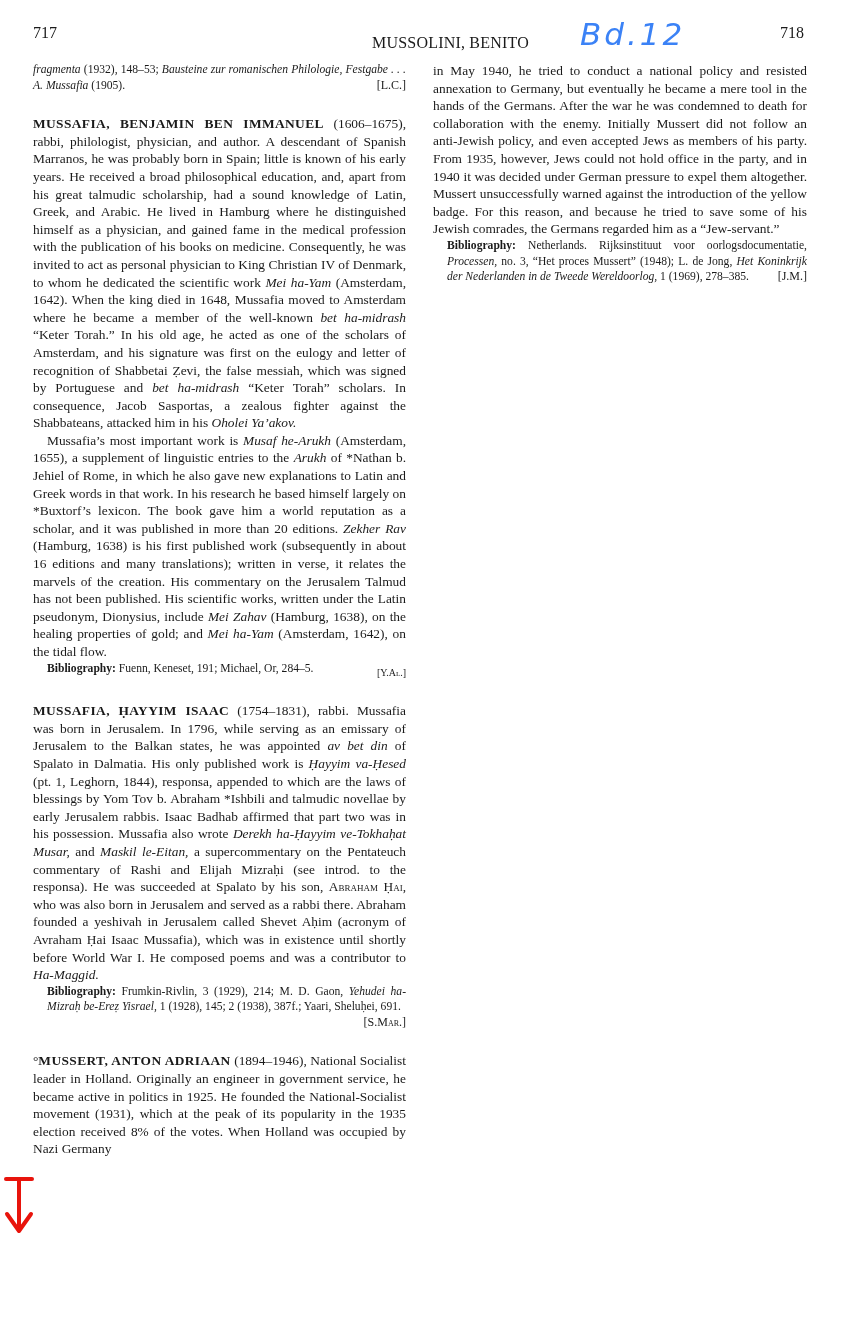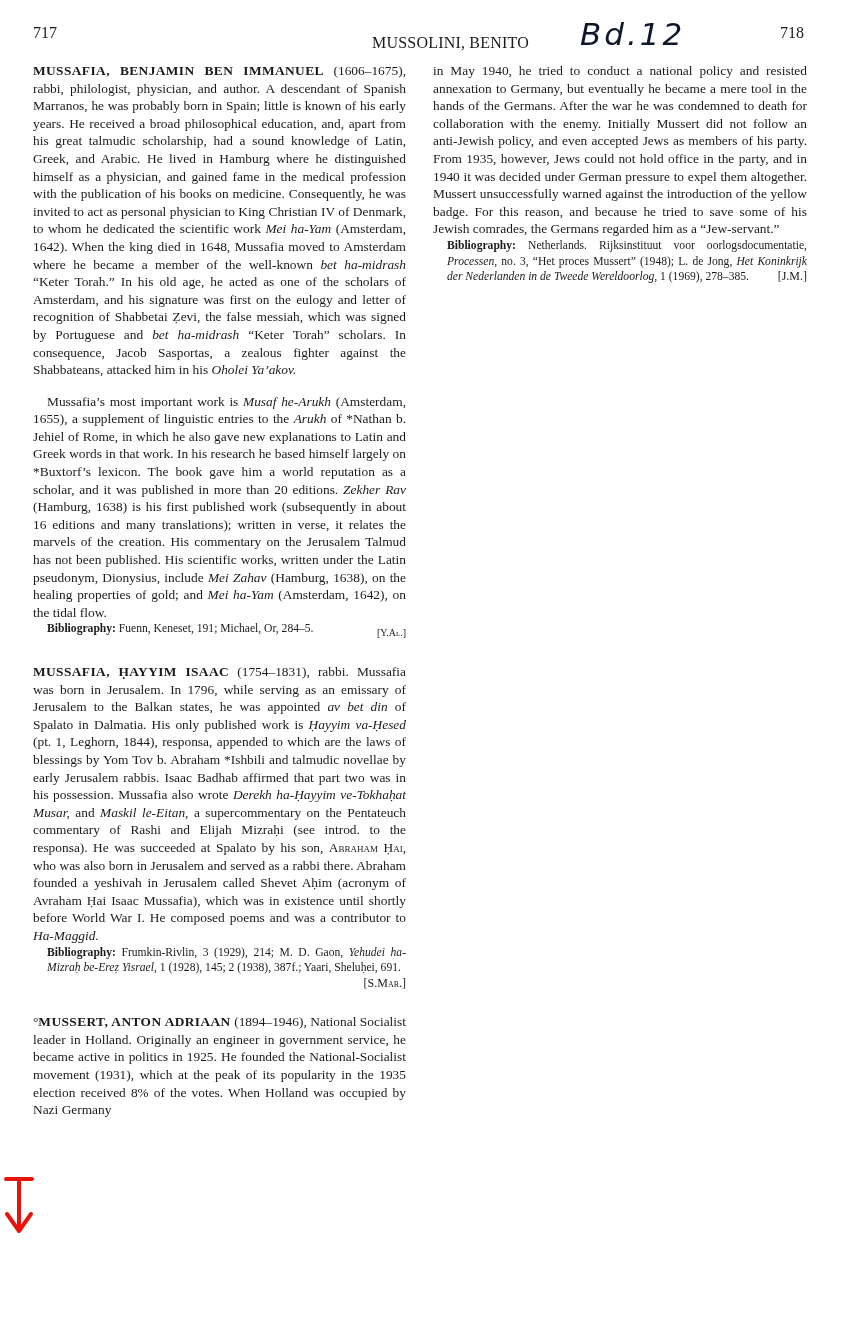--- a/index.html
+++ b/index.html
@@ -11,31 +11,31 @@
   .running-head {
     position: absolute; top: 24px; left: 0; width: 845px; height: 24px;
     font-size: 16px;
   }
   .page-left { position: absolute; left: 33px; top: 0; text-align: center; }
   .page-right { position: absolute; left: 780px; top: 0; }
   .head-title { position: absolute; left: 0; width: 845px; text-align: center; top: 10px; letter-spacing: 0.2px; padding-left: 28px; }
   .handwritten {
     position: absolute; left: 580px; top: -8px;
     font-family: "DejaVu Sans", sans-serif; font-size: 31px; font-weight: 300;
-    font-style: italic; color: #0f172a; letter-spacing: 3px;
+    font-style: italic; color: #3b82f6; letter-spacing: 3px;
   }
 
   .col { position: absolute; font-size: 13.4px; line-height: 17.6px; text-align: justify; }
   .col-left { left: 33px; top: 62px; width: 373px; }
   .col-right { left: 433px; top: 62px; width: 374px; }
 
   p { margin: 0; }
   .entry { margin-top: 22px; }
   .entry:first-child { margin-top: 0; }
-  .indent { text-indent: 14px; margin-top: 14px; }
+  .indent { text-indent: 14px; }
   .headword { font-weight: bold; letter-spacing: 0.4px; }
   .sc { font-variant: small-caps; }
   .bib { font-size: 11.6px; line-height: 15.6px; padding-left: 14px; text-indent: 0; }
   .bib-label { font-weight: bold; }
   .sig { float: right; font-size: 12px; }
   .sig-drop { float: right; font-size: 10px; margin-top: 4px; }
   .clearfix::after { content: ""; display: block; clear: both; }
   .frag { font-size: 11.6px; line-height: 15.6px; }
 
   .red-arrow { position: absolute; left: 4px; top: 1176px; width: 32px; height: 58px; }
@@ -44,20 +44,24 @@
 <body>
 
 <div class="running-head">
   <span class="page-left">717</span>
   <span class="head-title">MUSSOLINI, BENITO</span>
   <span class="handwritten">Bd.12</span>
   <span class="page-right">718</span>
 </div>
 
 <div class="col col-left">
+  <div class="entry frag clearfix">
+    <i>fragmenta</i><span> (1932), 148–53; </span><i>Bausteine zur romanischen Philologie, Festgabe . . . A. Mussafia</i><span> (1905).</span>
+    <span class="sig">[L.C.]</span>
+  </div>
 
   <div class="entry">
     <p><span class="headword">MUSSAFIA, BENJAMIN BEN IMMANUEL</span><span> (1606–1675), rabbi, philologist, physician, and author. A descendant of Spanish Marranos, he was probably born in Spain; little is known of his early years. He received a broad philosophical education, and, apart from his great talmudic scholarship, had a sound knowledge of Latin, Greek, and Arabic. He lived in Hamburg where he distinguished himself as a physician, and gained fame in the medical profession with the publication of his books on medicine. Consequently, he was invited to act as personal physician to King Christian IV of Denmark, to whom he dedicated the scientific work </span><i>Mei ha-Yam</i><span> (Amsterdam, 1642). When the king died in 1648, Mussafia moved to Amsterdam where he became a member of the well-known </span><i>bet ha-midrash</i><span> “Keter Torah.” In his old age, he acted as one of the scholars of Amsterdam, and his signature was first on the eulogy and letter of recognition of Shabbetai Ẓevi, the false messiah, which was signed by Portuguese and </span><i>bet ha-midrash</i><span> “Keter Torah” scholars. In consequence, Jacob Sasportas, a zealous fighter against the Shabbateans, attacked him in his </span><i>Oholei Ya’akov.</i></p>
     <p class="indent"><span>Mussafia’s most important work is </span><i>Musaf he-Arukh</i><span> (Amsterdam, 1655), a supplement of linguistic entries to the </span><i>Arukh</i><span> of *Nathan b. Jehiel of Rome, in which he also gave new explanations to Latin and Greek words in that work. In his research he based himself largely on *Buxtorf’s lexicon. The book gave him a world reputation as a scholar, and it was published in more than 20 editions. </span><i>Zekher Rav</i><span> (Hamburg, 1638) is his first published work (subsequently in about 16 editions and many translations); written in verse, it relates the marvels of the creation. His commentary on the Jerusalem Talmud has not been published. His scientific works, written under the Latin pseudonym, Dionysius, include </span><i>Mei Zahav</i><span> (Hamburg, 1638), on the healing properties of gold; and </span><i>Mei ha-Yam</i><span> (Amsterdam, 1642), on the tidal flow.</span></p>
     <p class="bib clearfix"><span class="bib-label">Bibliography:</span><span> Fuenn, Keneset, 191; Michael, Or, 284–5.</span><span class="sig-drop sc">[Y.Al.]</span></p>
   </div>
 
   <div class="entry">
     <p><span class="headword">MUSSAFIA, ḤAYYIM ISAAC</span><span> (1754–1831), rabbi. Mussafia was born in Jerusalem. In 1796, while serving as an emissary of Jerusalem to the Balkan states, he was appointed </span><i>av bet din</i><span> of Spalato in Dalmatia. His only published work is </span><i>Ḥayyim va-Ḥesed</i><span> (pt. 1, Leghorn, 1844), responsa, appended to which are the laws of blessings by Yom Tov b. Abraham *Ishbili and talmudic novellae by early Jerusalem rabbis. Isaac Badhab affirmed that part two was in his possession. Mussafia also wrote </span><i>Derekh ha-Ḥayyim ve-Tokhaḥat Musar,</i><span> and </span><i>Maskil le-Eitan,</i><span> a supercommentary on the Pentateuch commentary of Rashi and Elijah Mizraḥi (see introd. to the responsa). He was succeeded at Spalato by his son, </span><span class="sc">Abraham Ḥai</span><span>, who was also born in Jerusalem and served as a rabbi there. Abraham founded a yeshivah in Jerusalem called Shevet Aḥim (acronym of Avraham Ḥai Isaac Mussafia), which was in existence until shortly before World War I. He composed poems and was a contributor to </span><i>Ha-Maggid.</i></p>
     <p class="bib clearfix"><span class="bib-label">Bibliography:</span><span> Frumkin-Rivlin, 3 (1929), 214; M. D. Gaon, </span><i>Yehudei ha-Mizraḥ be-Ereẓ Yisrael,</i><span> 1 (1928), 145; 2 (1938), 387f.; Yaari, Sheluḥei, 691.</span><span class="sig sc">[S.Mar.]</span></p>

